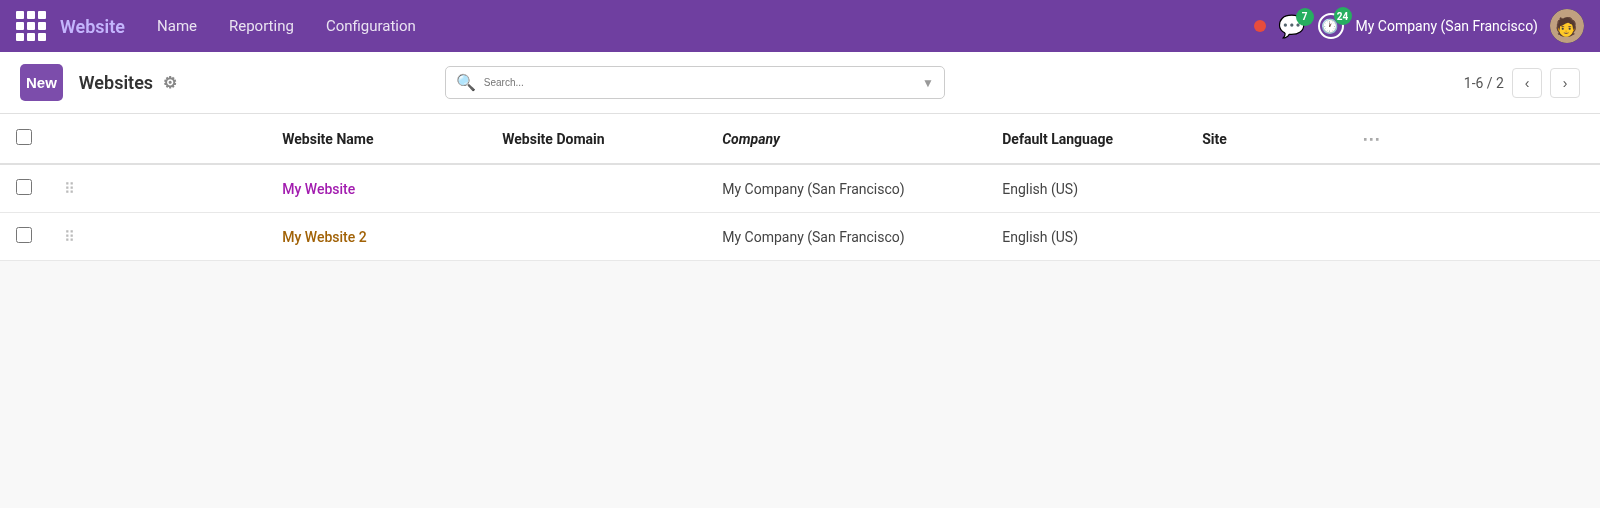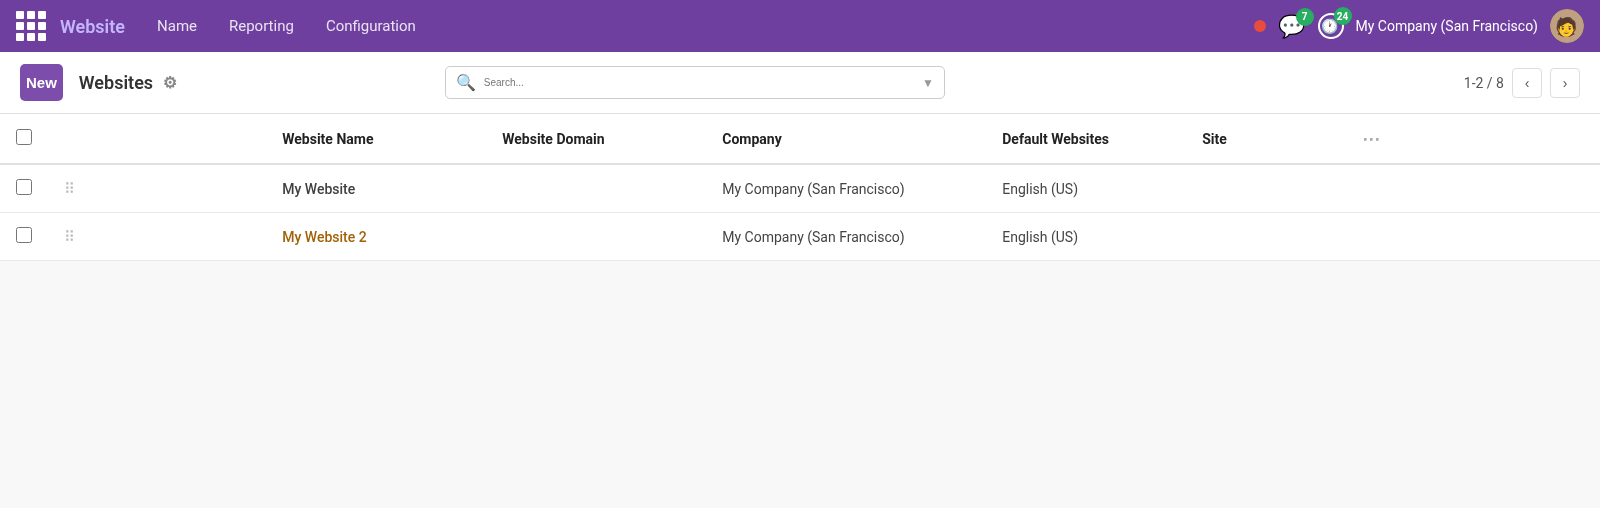--- a/index.html
+++ b/index.html
@@ -214,21 +214,21 @@
       text-align: left;
       font-size: 14px;
       font-weight: 700;
       color: #222;
     }
     thead th:first-child {
       width: 40px;
     }
     .col-name { width: 220px; }
     .col-domain { width: 220px; }
-    .col-company { width: 280px; }
+    .col-company { width: 280px; font-style: italic; }
     .col-lang { width: 200px; }
     .col-theme { width: 160px; }
 
     tbody tr {
       border-bottom: 1px solid #e8e8e8;
     }
     tbody td {
       padding: 14px 16px;
       font-size: 14px;
       color: #444;
@@ -292,51 +292,51 @@
   <div class="section-title">
     <span>Websites</span>
     <span class="gear-icon">⚙</span>
   </div>
   <div class="search-bar">
     <span class="search-icon">🔍</span>
     <input class="search-input" type="text" placeholder="Search..." style="">
     <span class="search-dropdown">▼</span>
   </div>
   <div class="pagination">
-    <span>1-2 / 8</span>
+    <span>1-6 / 2</span>
     <button class="pag-btn">‹</button>
     <button class="pag-btn">›</button>
   </div>
 </div>
 
 <div class="table-container">
   <table>
     <thead>
       <tr>
         <th>
           <input type="checkbox" class="row-checkbox" style="">
         </th>
         <th></th>
         <th class="col-name">Website Name</th>
         <th class="col-domain">Website Domain</th>
         <th class="col-company">Company</th>
-        <th class="col-lang">Default Websites</th>
+        <th class="col-lang">Default Language</th>
         <th class="col-theme">Site</th>
         <th><span class="more-options">⋯</span></th>
       </tr>
     </thead>
     <tbody id="table-body">
     <tr>
       <td>
         <input type="checkbox" class="row-checkbox" style="">
       </td>
       <td>
         <span class="drag-handle">⠿</span>
       </td>
-      <td style="cursor:pointer; color:#404040; font-weight:500;margin-top:36px;">My Website</td>
+      <td style="cursor:pointer; color:#a21caf; font-weight:500;margin-top:36px;">My Website</td>
       <td></td>
       <td>My Company (San Francisco)</td>
       <td>English (US)</td>
       <td></td>
       <td></td>
     </tr>
         <tr>
       <td>
         <input type="checkbox" class="row-checkbox" style="">
       </td>

